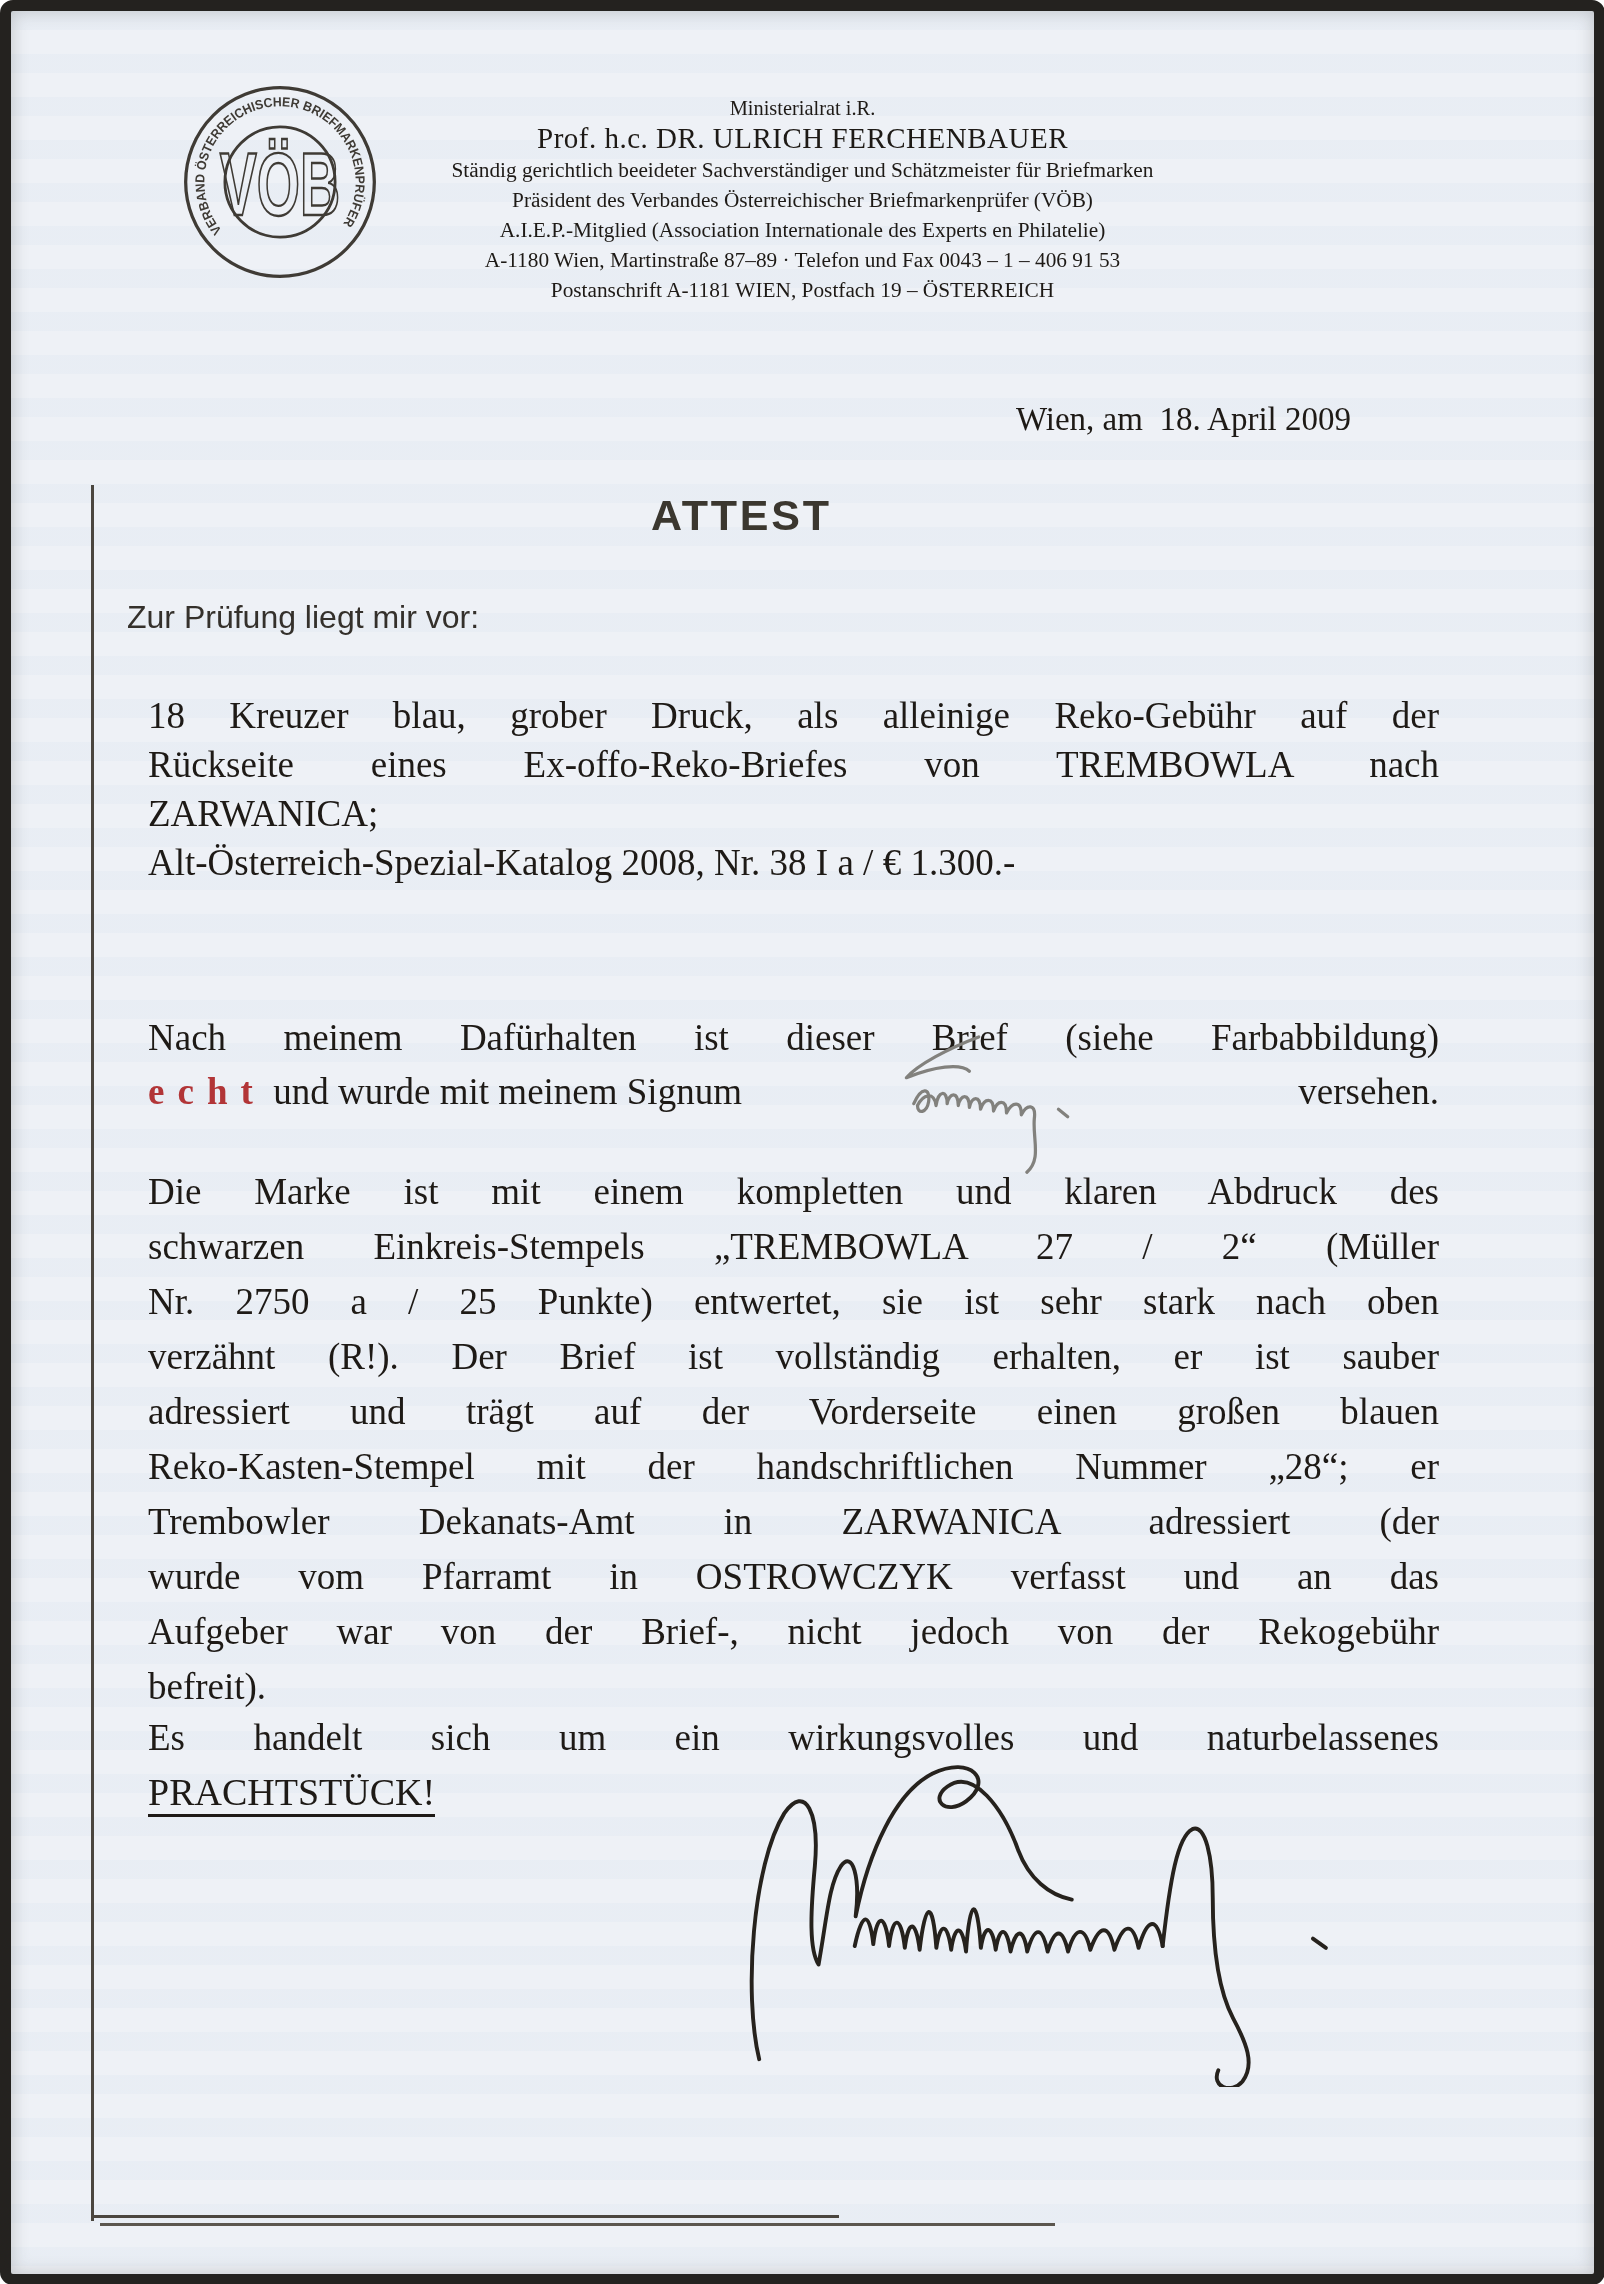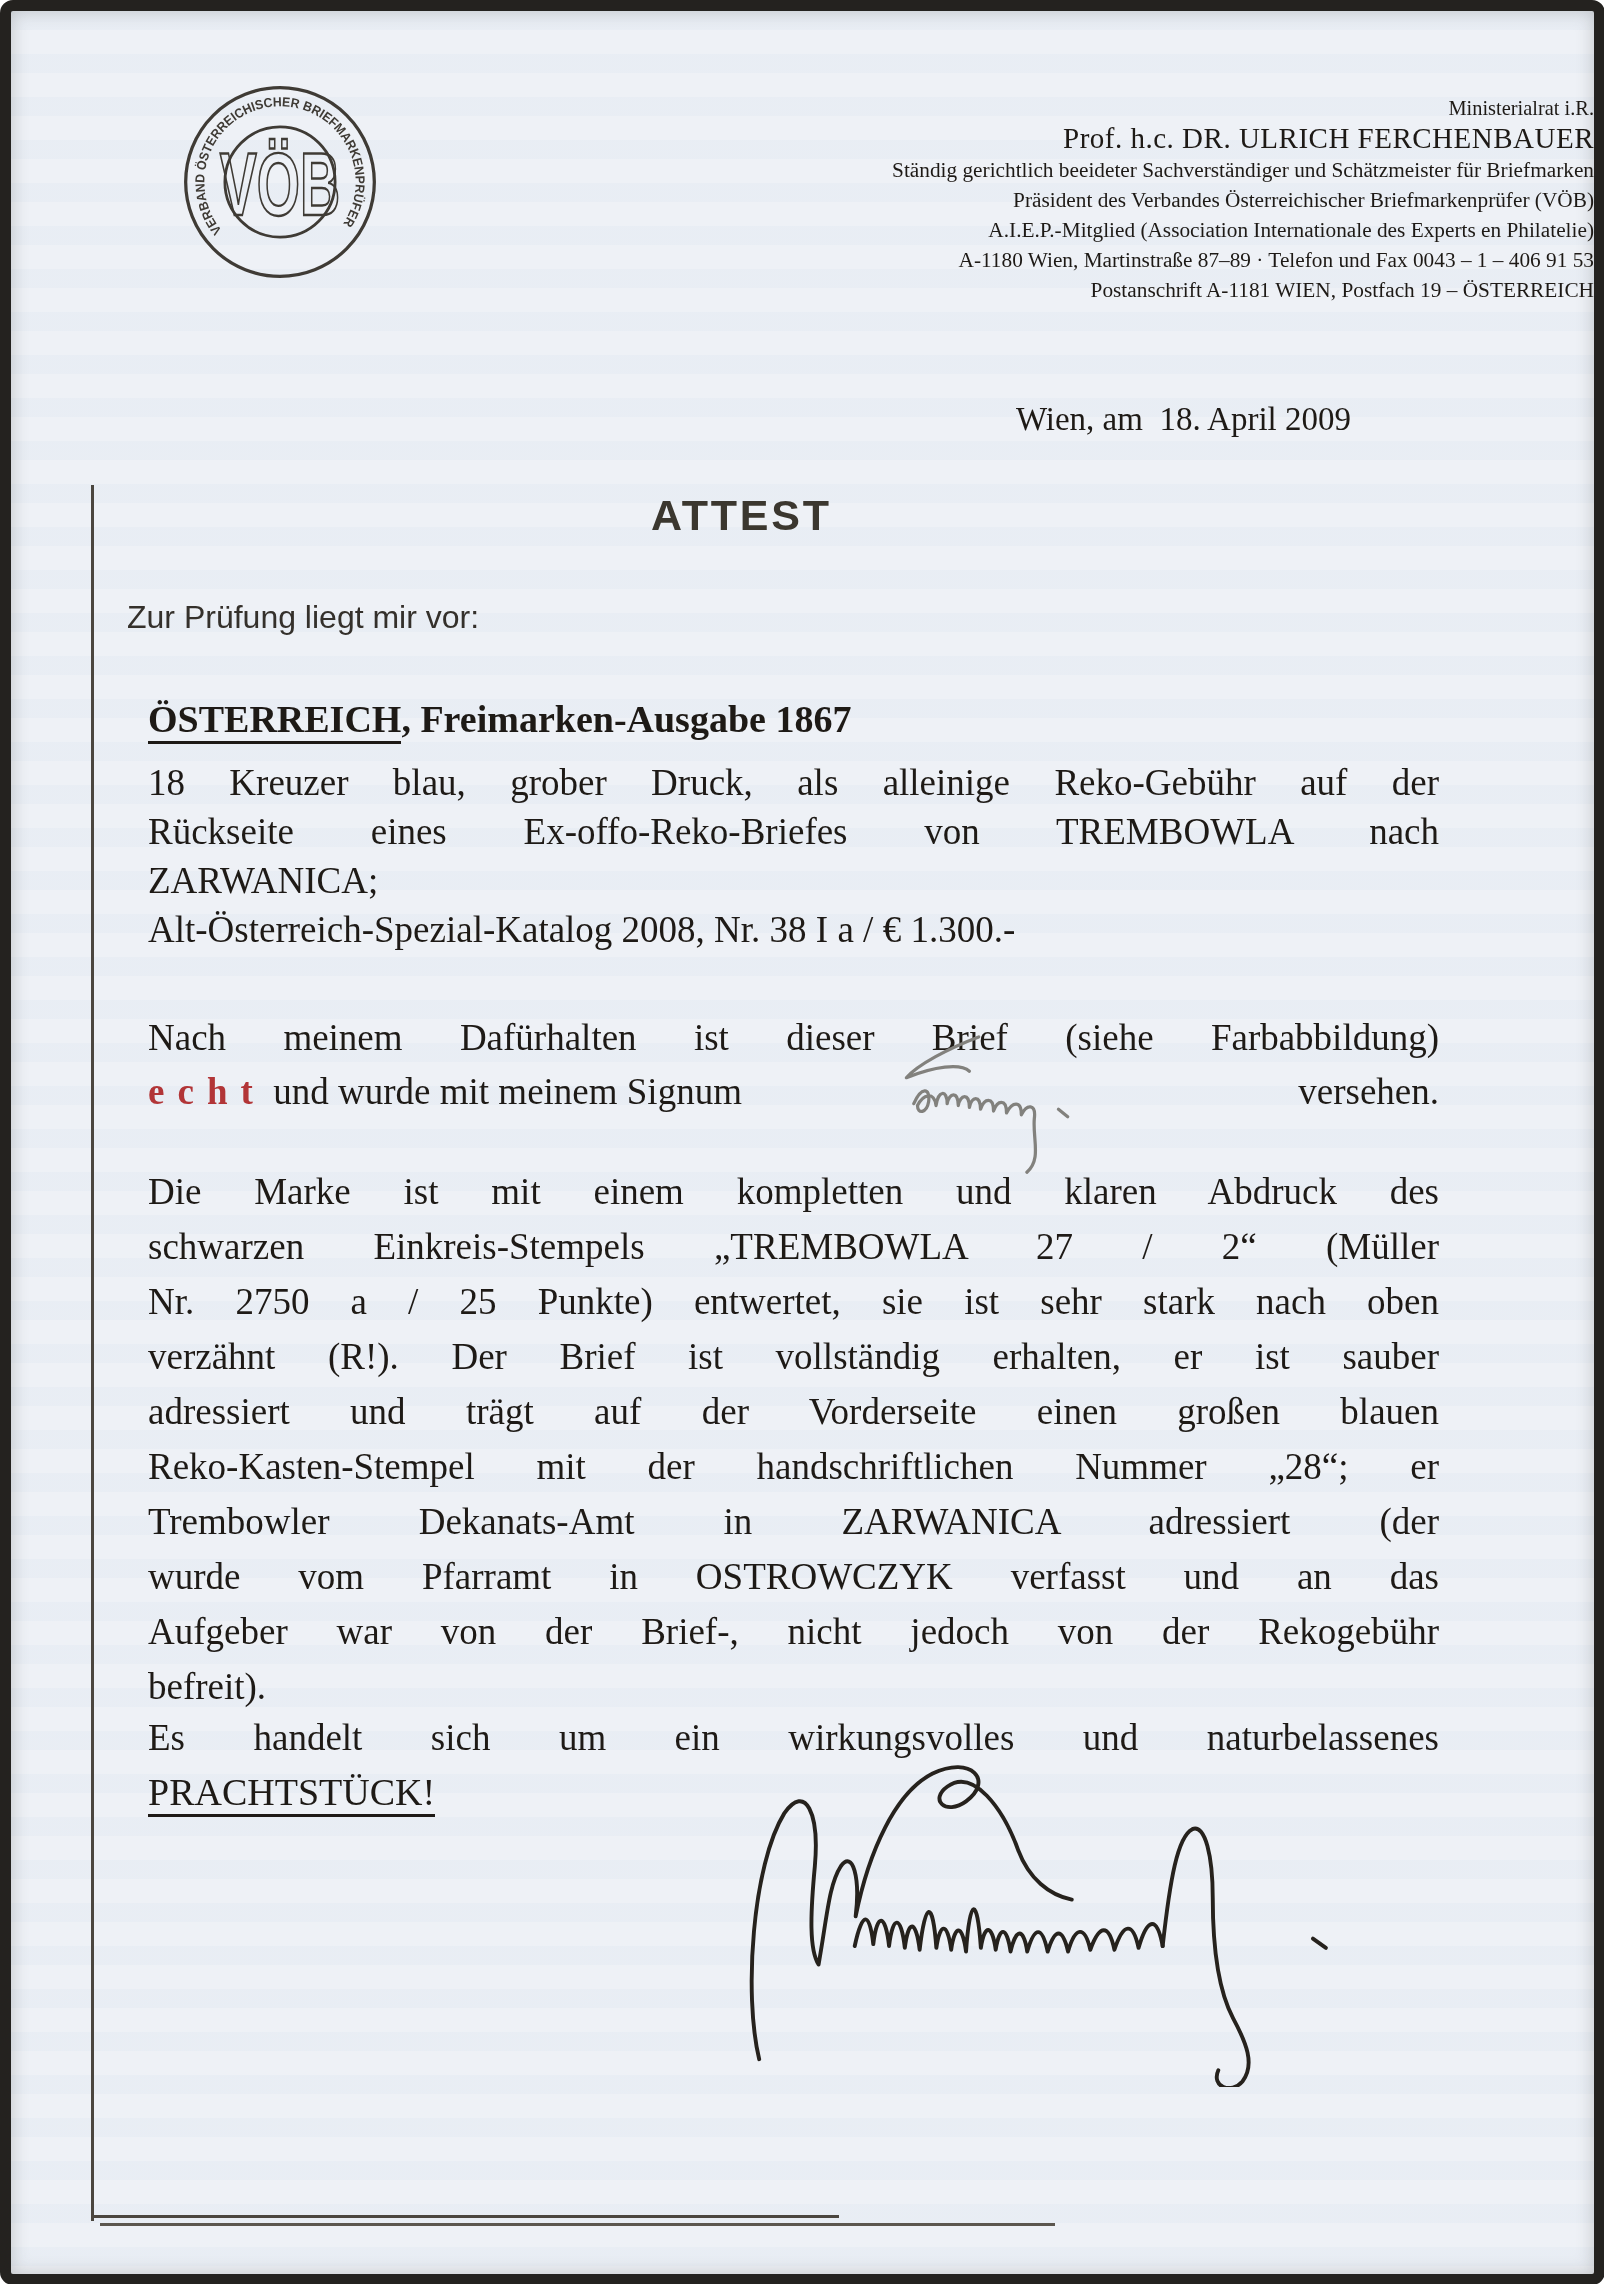--- a/index.html
+++ b/index.html
@@ -11,21 +11,21 @@
     border-radius:13px;
     background:
       repeating-linear-gradient(180deg, rgba(186,206,228,0.10) 0 18.6px, rgba(255,255,255,0) 18.6px 43px),
       var(--paper,#eef1f6);
     overflow:hidden;
     font-family:"Liberation Serif","DejaVu Serif",serif;
     color:var(--ink,#1e1a16);
     box-shadow:inset 0 0 16.7px rgba(60,60,55,0.25);
   }
   
-  .letterhead{position:absolute;left:0;right:0;top:83px;text-align:right;}
+  .letterhead{position:absolute;left:0;right:0;top:83px;text-align:center;}
   .lh-pre{font-size:20.4px;line-height:28px;}
   .lh-name{font-size:29px;line-height:33px;letter-spacing:0.5px;}
   .lh-detail{font-size:21.3px;line-height:30px;}
   .logo{position:absolute;left:170px;top:72px;width:198px;height:198px;}
   
   .dateline{position:absolute;top:390px;right:243px;font-size:33px;}
   .doc-title{
     position:absolute;left:640px;top:480px;
     font-family:"Liberation Sans","DejaVu Sans",sans-serif;
     font-size:43px;font-weight:700;letter-spacing:2.8px;color:#3b372f;
@@ -85,23 +85,20 @@
 
   <div class="dateline">Wien, am&nbsp; 18. April 2009</div>
   <div class="doc-title">ATTEST</div>
   <div class="intro">Zur Prüfung liegt mir vor:</div>
 
   <div class="vrule"></div>
   <div class="hrule1"></div>
   <div class="hrule2"></div>
 
   <div class="block" style="top:680px;">
-    <div class="subject-head">
-      <span class="u">ÖSTERREICH</span><span>, Freimarken-Ausgabe 1867</span>
-    </div>
     <div class="line jl">18 Kreuzer blau, grober Druck, als alleinige Reko-Gebühr auf der</div>
     <div class="line jl">Rückseite eines Ex-offo-Reko-Briefes von TREMBOWLA nach</div>
     <div class="line">ZARWANICA;</div>
     <div class="line">Alt-Österreich-Spezial-Katalog 2008, Nr. 38 I a / € 1.300.-</div>
   </div>
 
   <div class="block find" style="top:1000px;">
     <div class="line jl">Nach meinem Dafürhalten ist dieser Brief (siehe Farbabbildung)</div>
     <div class="line find-l2">
       <span><span class="verdict">e c h t</span>&nbsp; <span>und wurde mit meinem Signum</span></span>

